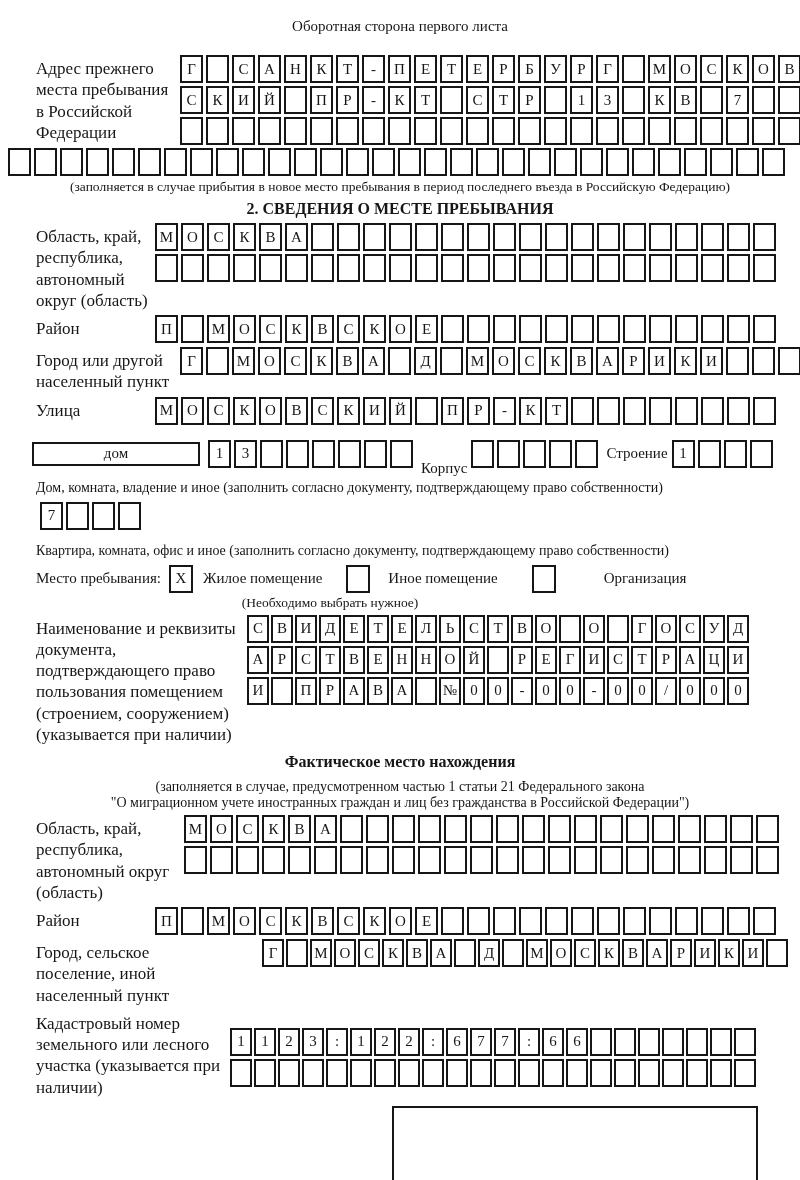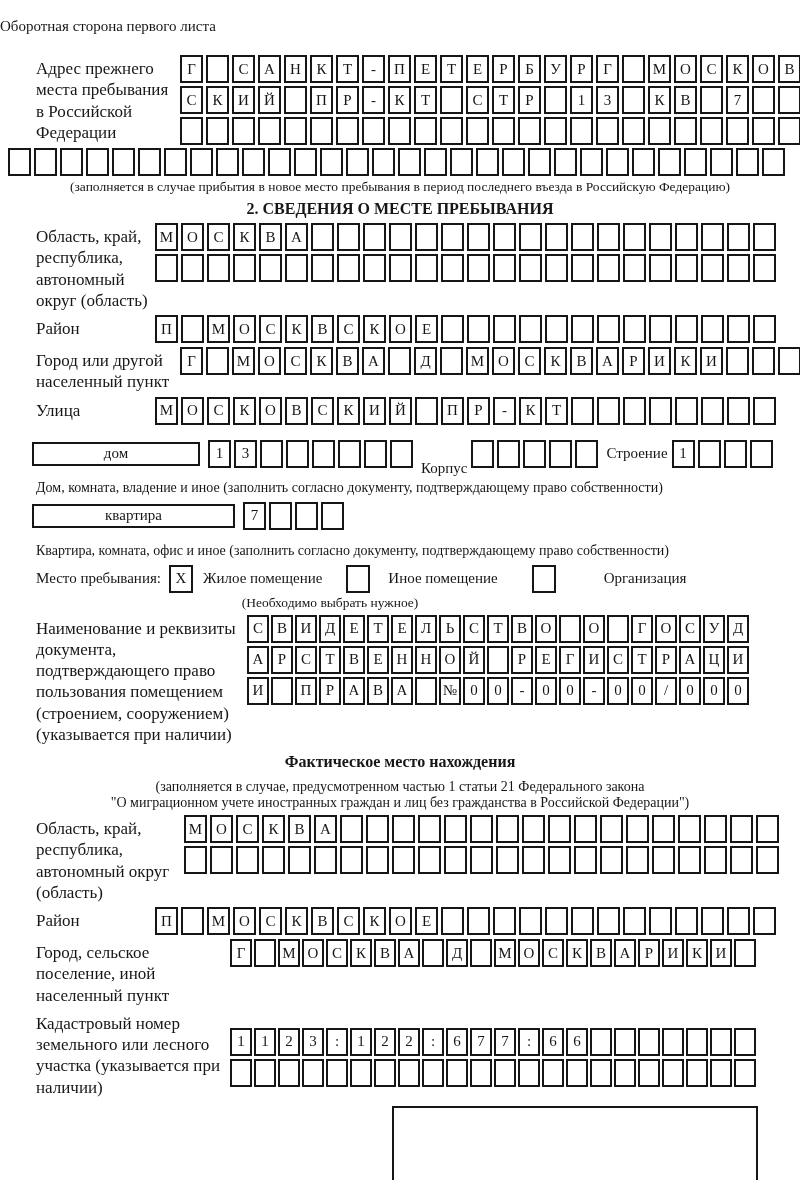--- a/index.html
+++ b/index.html
@@ -4,21 +4,21 @@
 <style>
   * { margin:0; padding:0; box-sizing:border-box; }
   html,body { background:#ffffff; }
   body {
     width:800px; height:1180px; overflow:hidden;
     font-family:"Liberation Serif", serif;
     color:#161616;
   }
   .page { position:relative; width:800px; height:1180px; padding-top:18px; }
 
-  .hdr { text-align:left; font-size:15px; }
+  .hdr { text-align:center; font-size:15px; }
 
   .frow { display:flex; align-items:flex-start; margin-left:36px; }
   .flabel { font-size:17px; line-height:1.25; flex:0 0 auto; padding-top:3px; }
   .cellcol { display:flex; flex-direction:column; gap:3px; }
   .cells { display:flex; gap:3px; flex:0 0 auto; }
   .cells.tight { gap:2px; }
   .cell {
     width:23px; height:28px; border:2px solid #161616;
     display:flex; align-items:center; justify-content:center;
     font-size:15px; background:#fff; flex:0 0 auto;
@@ -346,21 +346,20 @@
     <div class="cells" style="margin-left:4px;">
         <span class="cell">1</span>
         <span class="cell"></span>
         <span class="cell"></span>
         <span class="cell"></span>
       </div>
   </div>
   <div style="margin-left:36px; font-size:14px; margin-top:3px;">Дом, комната, владение и иное (заполнить согласно документу, подтверждающему право собственности)</div>
 
   <div class="frow" style="margin-left:32px; margin-top:6px; align-items:center;">
-    <div class="boxlabel" style="width:203px;">квартира</div>
     <div class="cells" style="margin-left:8px;">
         <span class="cell">7</span>
         <span class="cell"></span>
         <span class="cell"></span>
         <span class="cell"></span>
       </div>
   </div>
   <div style="margin-left:36px; font-size:14px; margin-top:13px;">Квартира, комната, офис и иное (заполнить согласно документу, подтверждающему право собственности)</div>
 
   <div class="frow" style="margin-top:6px; align-items:center;">
@@ -532,21 +531,21 @@
         <span class="cell"></span>
         <span class="cell"></span>
         <span class="cell"></span>
         <span class="cell"></span>
         <span class="cell"></span>
         <span class="cell"></span>
         <span class="cell"></span>
       </div>
   </div>
 
-  <div class="frow" style="margin-top:4px;">
+  <div class="frow" style="margin-top:4px;gap:32px;">
     <div class="flabel" style="width:194px;">Город, сельское поселение, иной населенный пункт</div>
     <div class="cells tight">
         <span class="cell">Г</span>
         <span class="cell"></span>
         <span class="cell">М</span>
         <span class="cell">О</span>
         <span class="cell">С</span>
         <span class="cell">К</span>
         <span class="cell">В</span>
         <span class="cell">А</span>

